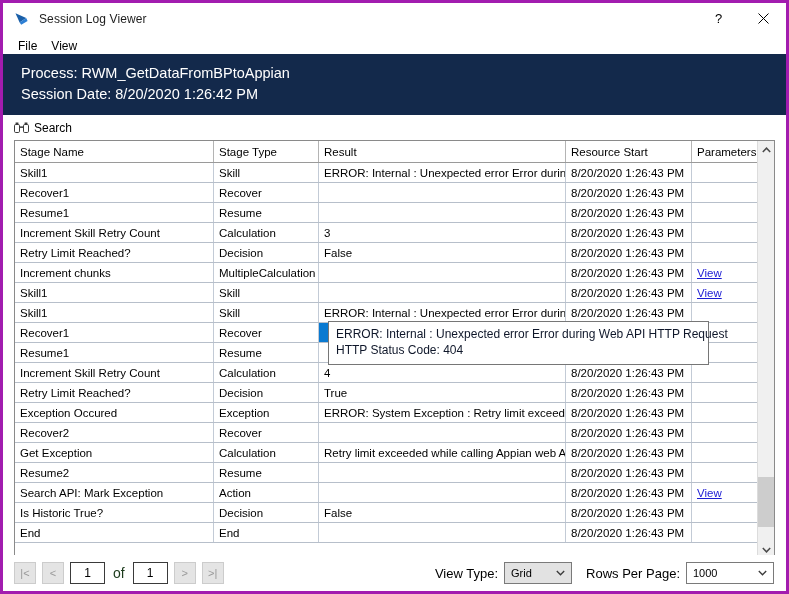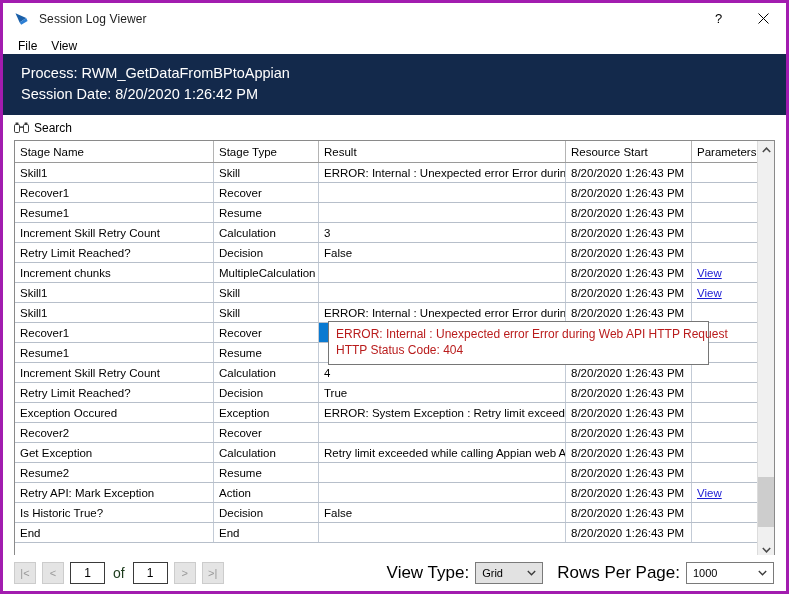--- a/index.html
+++ b/index.html
@@ -209,21 +209,21 @@
     position: absolute;
     left: 325px;
     top: 318px;
     width: 381px;
     background: #ffffff;
     border: 1px solid #767676;
     box-sizing: border-box;
     padding: 5px 7px 6px 7px;
     font-size: 12px;
     line-height: 15.5px;
-    color: #b91c1c;
+    color: #0f172a;
     z-index: 40;
     white-space: nowrap;
   }
 
   
   .footer {
     position: absolute;
     left: 0;
     right: 0;
     bottom: 0;
@@ -265,21 +265,21 @@
     font-size: 14px;
     color: #1b3a1b;
     margin: 0 2px;
   }
   .footer-right {
     margin-left: auto;
     display: flex;
     align-items: center;
   }
   .fr-label {
-    font-size: 17px;
+    font-size: 13px;
     color: #000;
     margin-right: 6px;
   }
   .combo {
     position: relative;
     height: 22px;
     border: 1px solid #7a7a7a;
     box-sizing: border-box;
     display: flex;
     align-items: center;
@@ -463,21 +463,21 @@
             <td class="c4"></td>
           </tr>
           <tr>
             <td class="c0"><span>Resume2</span></td>
             <td class="c1"><span>Resume</span></td>
             <td class="c2"></td>
             <td class="c3"><span>8/20/2020 1:26:43 PM</span></td>
             <td class="c4"></td>
           </tr>
           <tr>
-            <td class="c0"><span>Retry API: Mark Exception</span></td>
+            <td class="c0"><span>Search API: Mark Exception</span></td>
             <td class="c1"><span>Action</span></td>
             <td class="c2"></td>
             <td class="c3"><span>8/20/2020 1:26:43 PM</span></td>
             <td class="c4"><span class="view-link">View</span></td>
           </tr>
           <tr>
             <td class="c0"><span>Is Historic True?</span></td>
             <td class="c1"><span>Decision</span></td>
             <td class="c2"><span>False</span></td>
             <td class="c3"><span>8/20/2020 1:26:43 PM</span></td>

